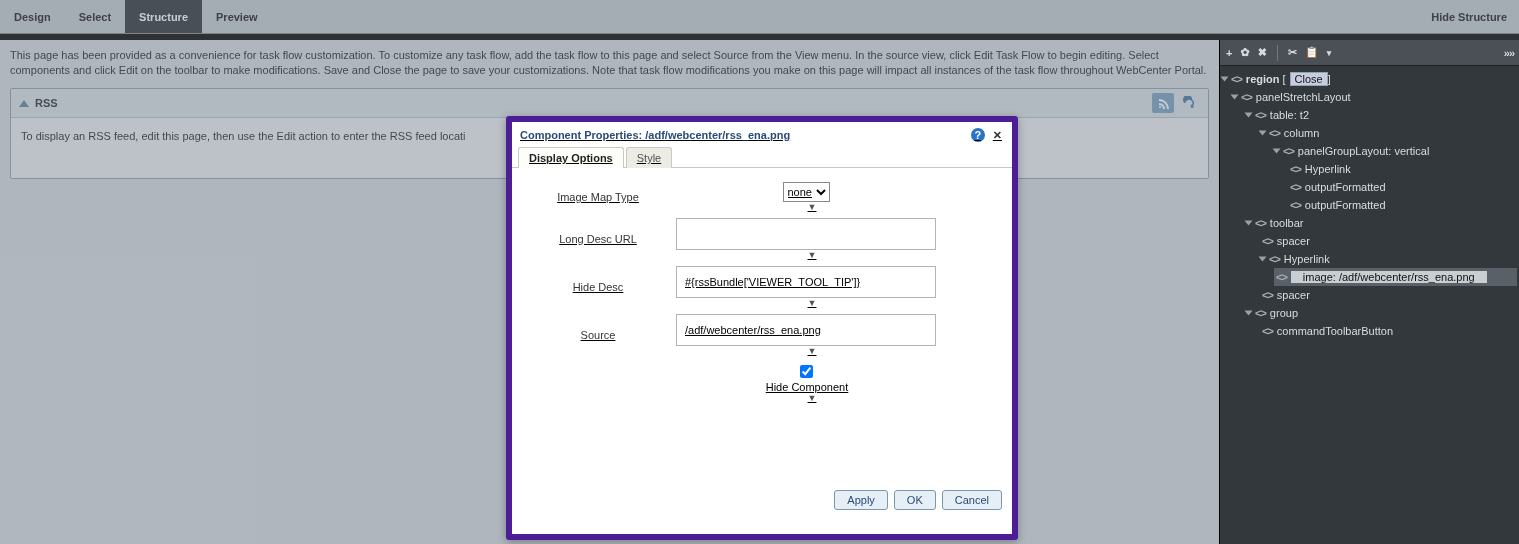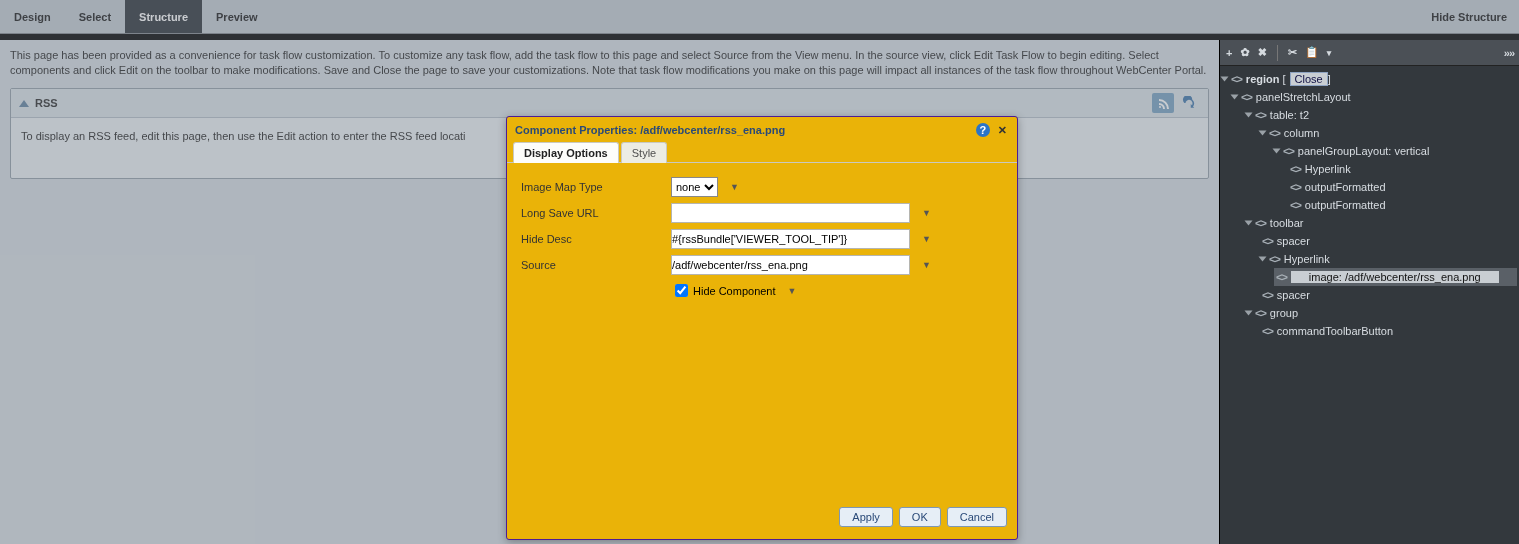--- a/index.html
+++ b/index.html
@@ -33,43 +33,43 @@
 .side { position: absolute; top: 40px; right: 0; width: 300px; bottom: 0; background: #33383d; color: #cfd4d9; border-left: 1px solid #000; }
 .side-toolbar { height: 26px; background: #4b5056; border-bottom: 1px solid #222; display: flex; align-items: center; padding: 0 6px; gap: 8px; }
 .side-toolbar .sep { width: 1px; height: 16px; background: #777; margin: 0 2px; }
 .side-toolbar .sp { flex: 1; }
 .side-toolbar span { cursor: pointer; color: #d5dadf; font-weight: bold; }
 .tree { padding: 4px 2px; font-size: 11px; }
 .node { display: flex; align-items: center; height: 18px; white-space: nowrap; }
 .node .ar { display:inline-block; width:0; height:0; border-top:4px solid transparent; border-bottom:4px solid transparent; border-left:5px solid #9aa1a7; transform: rotate(90deg); margin-right: 2px;}
 .tagico { color: #a8b0b7; margin: 0 4px 0 2px; font-weight: bold; letter-spacing: -1px;}
 .node.sel { background: #5a6067; }
-.node.sel .lab { background: #c9ced3; color: #111; padding: 0 18px; }
+.node.sel .lab { background: #c9ced3; color: #111; padding: 0 12px; }
 .close-btn { background: #c9ced3; color: #114; padding: 0 4px; border: 1px solid #8ea3c2; margin-left: 4px; cursor:pointer; }
 .lab { color: #d8dde2; }
 .i1{margin-left:10px}.i2{margin-left:24px}.i3{margin-left:38px}.i4{margin-left:52px}.i5{margin-left:66px}
 
 
-.dialog { position: absolute; left: 506px; top: 116px; width: 512px; height: 424px; background: #eab308; border: 1px solid #4c1d95; border-radius: 3px; box-shadow: 0 2px 8px rgba(0,0,0,0.3); z-index: 10; }
+.dialog { position: absolute; left: 506px; top: 116px; width: 512px; height: 424px; background: #ffffff; border: 6px solid #4c1d95; border-radius: 3px; box-shadow: 0 2px 8px rgba(0,0,0,0.3); z-index: 10; text-decoration: underline; }
 .dialog-hd { display: flex; align-items: center; padding: 6px 8px 4px; }
 .dialog-title { color: #2a4a78; font-weight: bold; }
 .dialog-hd .sp { flex: 1; }
 .help-icon { width:14px;height:14px;border-radius:50%;background:#2a74c7;color:#fff;display:inline-flex;align-items:center;justify-content:center;font-weight:bold;margin-right:6px;cursor:pointer;}
 .close-x { color: #333; font-weight: bold; cursor: pointer; padding: 0 2px; }
 .dialog-tabs { display: flex; border-bottom: 1px solid #c9c9c0; padding: 0 6px; }
 .dtab { padding: 4px 10px; border: 1px solid #c9c9c0; border-bottom: none; background: #ecece4; color: #505050; cursor: pointer; border-radius: 3px 3px 0 0; margin-right: 2px; position: relative; top: 1px;}
 .dtab.active { background: #fdfdfa; font-weight: bold; color: #222; }
 .form { padding: 14px 14px; }
 .row { display: flex; align-items: center; margin-bottom: 6px; }
-.row label { width: 150px; text-align: left; padding-right: 6px; color: #333; }
-.row .control { width: 260px; display: flex; align-items: center; }
-.row input[type=text] { width: 100%; height: 20px; border: 1px solid #b5b5b0; padding: 0 0; background: #fff; }
+.row label { width: 150px; text-align: center; padding-right: 6px; color: #333; }
+.row .control { width: 260px; display: flex; align-items: center; flex-direction: column; }
+.row input[type=text] { width: 100%; height: 32px; border: 1px solid #b5b5b0; padding: 0 8px; background: #fff; }
 .row select { height: 20px; border: 1px solid #888; background: #fff; }
 .drop-ar { margin-left: 12px; color: #555; cursor: pointer; font-size: 9px; }
-.dlg-foot { position: absolute; bottom: 12px; right: 10px; display: flex; gap: 6px; }
+.dlg-foot { position: absolute; bottom: 24px; right: 10px; display: flex; gap: 6px; }
 .btn { background: #e6eef6; border: 1px solid #7d97b3; color: #2a4a78; padding: 3px 12px; border-radius: 3px; cursor: pointer; }
 </style>
 </head>
 <body>
 
 <div class="tabbar">
   <div class="tab">Design</div>
   <div class="tab">Select</div>
   <div class="tab active">Structure</div>
   <div class="tab">Preview</div>
@@ -201,21 +201,21 @@
   </div>
   <div class="form">
     <div class="row">
       <label>Image Map Type</label>
       <div class="control">
         <select><option>none</option></select>
         <span class="drop-ar">▼</span>
       </div>
     </div>
     <div class="row">
-      <label>Long Save URL</label>
+      <label>Long Desc URL</label>
       <div class="control">
           <input type="text" value="" style="">
           <span class="drop-ar">▼</span>
         </div>
     </div>
     <div class="row">
       <label>Hide Desc</label>
       <div class="control">
           <input type="text" value="#{rssBundle['VIEWER_TOOL_TIP']}" style="">
           <span class="drop-ar">▼</span>

